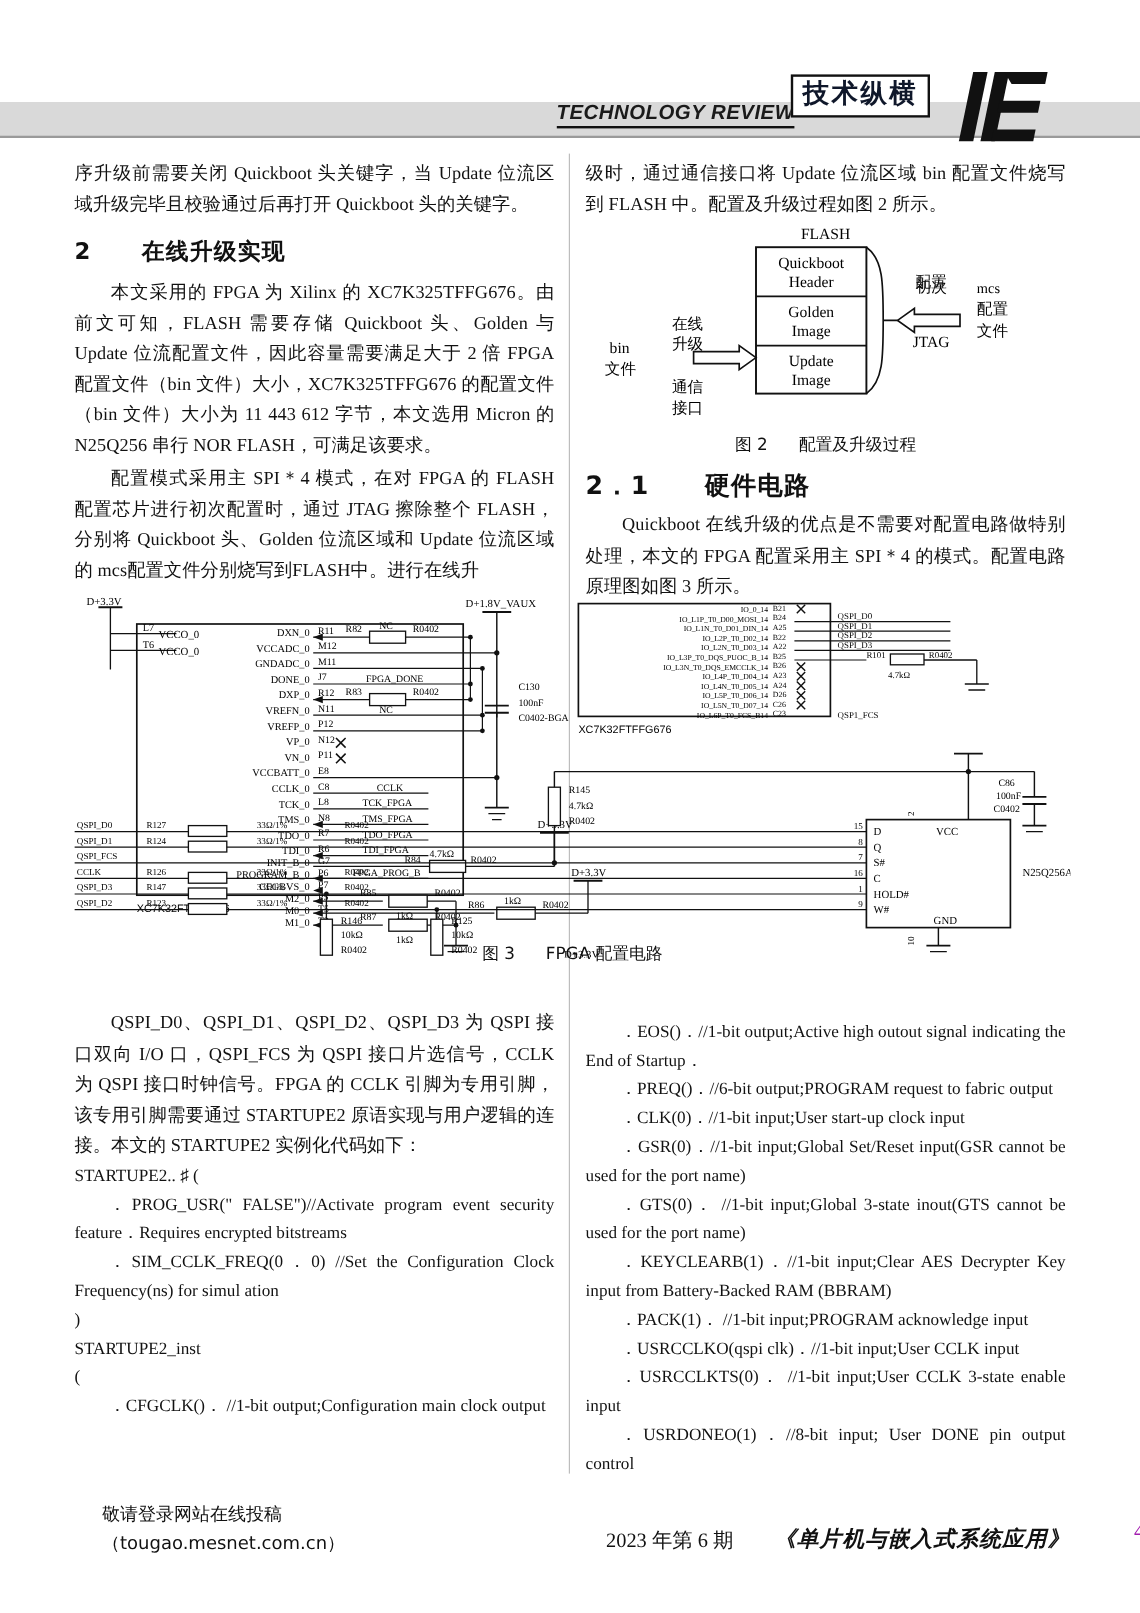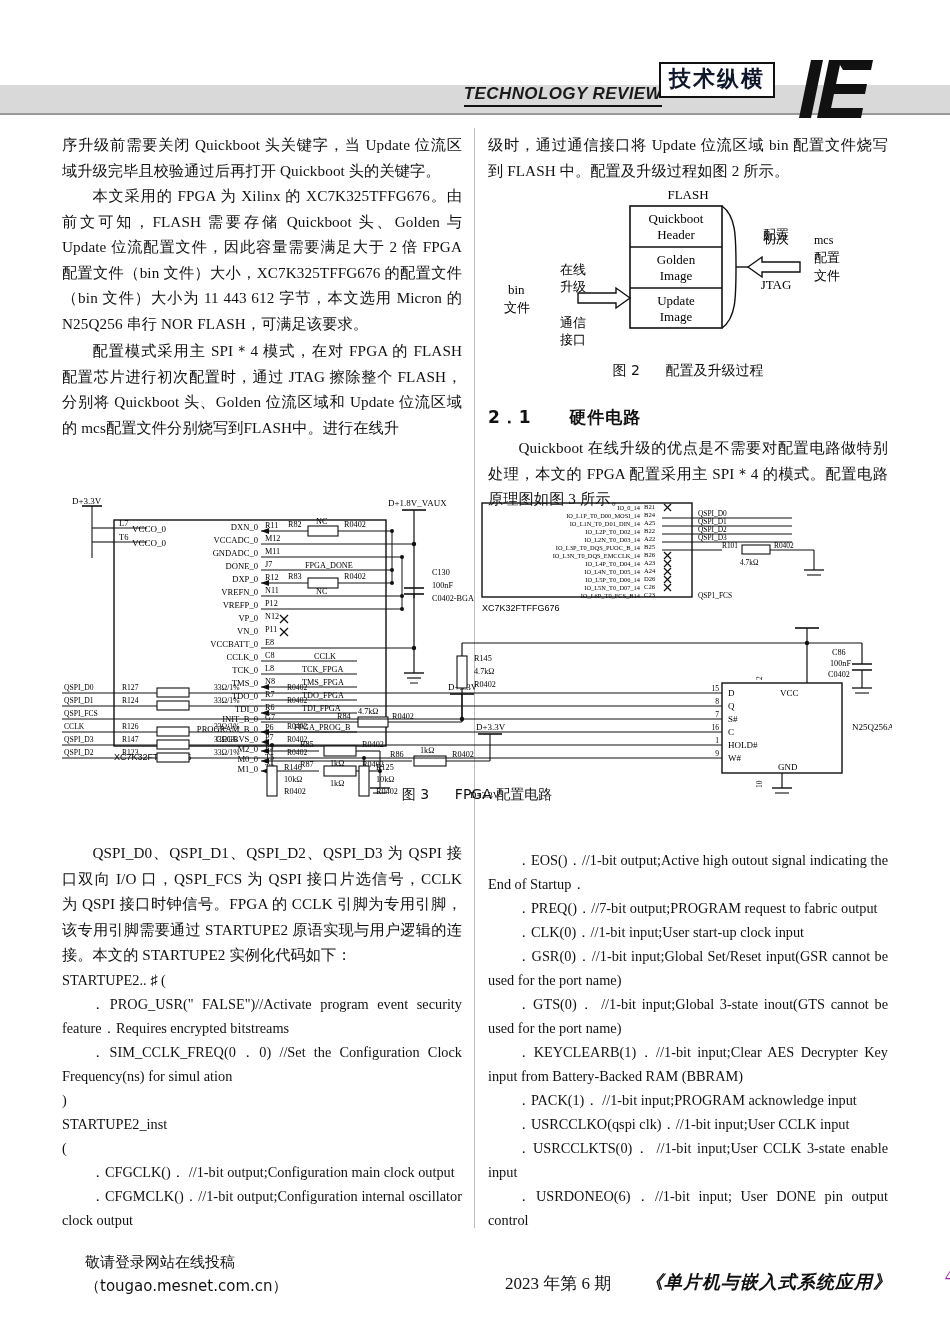--- a/index.html
+++ b/index.html
@@ -56,21 +56,21 @@
     letter-spacing:.1px;
   }
   p.indent{text-indent:2em;}
 
   h2.sec{
     font-family:"DejaVu Sans","Liberation Sans",sans-serif;
     font-size:19px;font-weight:bold;margin:14px 0 8px 0;letter-spacing:1px;
   }
   h3.sec{
     font-family:"DejaVu Sans","Liberation Sans",sans-serif;
-    font-size:17px;font-weight:bold;margin:24px 0 6px 0;letter-spacing:1px;
+    font-size:21px;font-weight:bold;margin:9px 0 6px 0;letter-spacing:1px;
   }
   .code{
     font-size:14.3px;line-height:24px;text-align:justify;
   }
 
   .figcap{
     text-align:center;font-size:14px;margin:6px 0 4px 0;
     font-family:"DejaVu Sans","Liberation Sans",sans-serif;
   }
   .figcap .gap{display:inline-block;width:1.2em;}
@@ -122,20 +122,25 @@
       <polygon points="36,24 70,24 68,34 34,34" fill="#111"></polygon>
       <polygon points="31,48 66,48 64,58 29,58" fill="#111"></polygon>
     </svg>
   </div>
 
   <div class="colrule"></div>
 
   <div class="col col-left" style="top:132px;">
     <p class="body">序升级前需要关闭 Quickboot 头关键字，当 Update 位流区域升级完毕且校验通过后再打开 Quickboot 头的关键字。</p>
 
+    <h2 class="sec">
+      <span>2</span>
+      <span style="display:inline-block;width:1.4em"></span>
+      <span>在线升级实现</span>
+    </h2>
 
     <p class="body indent">本文采用的 FPGA 为 Xilinx 的 XC7K325TFFG676。由前文可知，FLASH 需要存储 Quickboot 头、Golden 与 Update 位流配置文件，因此容量需要满足大于 2 倍 FPGA 配置文件（bin 文件）大小，XC7K325TFFG676 的配置文件（bin 文件）大小为 11 443 612 字节，本文选用 Micron 的 N25Q256 串行 NOR FLASH，可满足该要求。</p>
     <p class="body indent" style="margin-top:2px">配置模式采用主 SPI＊4 模式，在对 FPGA 的 FLASH 配置芯片进行初次配置时，通过 JTAG 擦除整个 FLASH，分别将 Quickboot 头、Golden 位流区域和 Update 位流区域的 mcs配置文件分别烧写到FLASH中。进行在线升</p>
   </div>
 
   <div class="figcap" style="position:absolute;left:62px;top:780px;width:830px;">
     <span>图 3</span>
     <span class="gap"></span>
     <span>FPGA 配置电路</span>
   </div>
@@ -143,21 +148,20 @@
   <div class="col col-left" style="top:840px;">
     <p class="body indent">QSPI_D0、QSPI_D1、QSPI_D2、QSPI_D3 为 QSPI 接口双向 I/O 口，QSPI_FCS 为 QSPI 接口片选信号，CCLK 为 QSPI 接口时钟信号。FPGA 的 CCLK 引脚为专用引脚，该专用引脚需要通过 STARTUPE2 原语实现与用户逻辑的连接。本文的 STARTUPE2 实例化代码如下：</p>
     <div class="code">
       <div>STARTUPE2.. ♯ (</div>
       <div style="text-indent:2em">．PROG_USR(" FALSE")//Activate program event security feature．Requires encrypted bitstreams</div>
       <div style="text-indent:2em">．SIM_CCLK_FREQ(0．0) //Set the Configuration Clock Frequency(ns) for simul ation</div>
       <div>)</div>
       <div>STARTUPE2_inst</div>
       <div>(</div>
       <div style="text-indent:2em">．CFGCLK()．  //1-bit output;Configuration main clock output</div>
-      <div style="text-indent:2em">．CFGMCLK()．//1-bit output;Configuration internal oscillator clock output</div>
     </div>
   </div>
 
   <div class="col col-right" style="top:132px;">
     <p class="body">级时，通过通信接口将 Update 位流区域 bin 配置文件烧写到 FLASH 中。配置及升级过程如图 2 所示。</p>
   </div>
 
   <div class="fig2">
     <svg width="380" height="172" viewBox="0 0 380 172">
       <text x="188" y="13" text-anchor="middle" font-size="13">FLASH</text>
@@ -212,29 +216,29 @@
       <span>2．1</span>
       <span style="display:inline-block;width:1.4em"></span>
       <span>硬件电路</span>
     </h3>
     <p class="body indent">Quickboot 在线升级的优点是不需要对配置电路做特别处理，本文的 FPGA 配置采用主 SPI＊4 的模式。配置电路原理图如图 3 所示。</p>
   </div>
 
   <div class="col col-right" style="top:848px;">
     <div class="code">
       <div style="text-indent:2em">．EOS()．//1-bit output;Active high outout signal indicating the End of Startup．</div>
-      <div style="text-indent:2em">．PREQ()．//7-bit output;PROGRAM request to fabric output</div>
+      <div style="text-indent:2em">．PREQ()．//6-bit output;PROGRAM request to fabric output</div>
       <div style="text-indent:2em">．CLK(0)．//1-bit input;User start-up clock input</div>
       <div style="text-indent:2em">．GSR(0)．//1-bit input;Global Set/Reset input(GSR cannot be used for the port name)</div>
       <div style="text-indent:2em">．GTS(0)．  //1-bit input;Global 3-state inout(GTS cannot be used for the port name)</div>
       <div style="text-indent:2em">．KEYCLEARB(1)．//1-bit input;Clear AES Decrypter Key input from Battery-Backed RAM (BBRAM)</div>
       <div style="text-indent:2em">．PACK(1)．  //1-bit input;PROGRAM acknowledge input</div>
       <div style="text-indent:2em">．USRCCLKO(qspi clk)．//1-bit input;User CCLK input</div>
       <div style="text-indent:2em">．USRCCLKTS(0)．  //1-bit input;User CCLK 3-state enable input</div>
-      <div style="text-indent:2em">．USRDONEO(6)．//1-bit input; User DONE pin output control</div>
+      <div style="text-indent:2em">．USRDONEO(1)．//8-bit input; User DONE pin output control</div>
     </div>
   </div>
 
   <div class="fig3">
     <svg width="830" height="300" viewBox="0 0 830 300">
       <g stroke="#111" fill="none" stroke-width="1.1">
 
         <rect x="52" y="22" width="272" height="226" stroke-width="1.4"></rect>
 
         <line x1="30" y1="8" x2="30" y2="60"></line>

